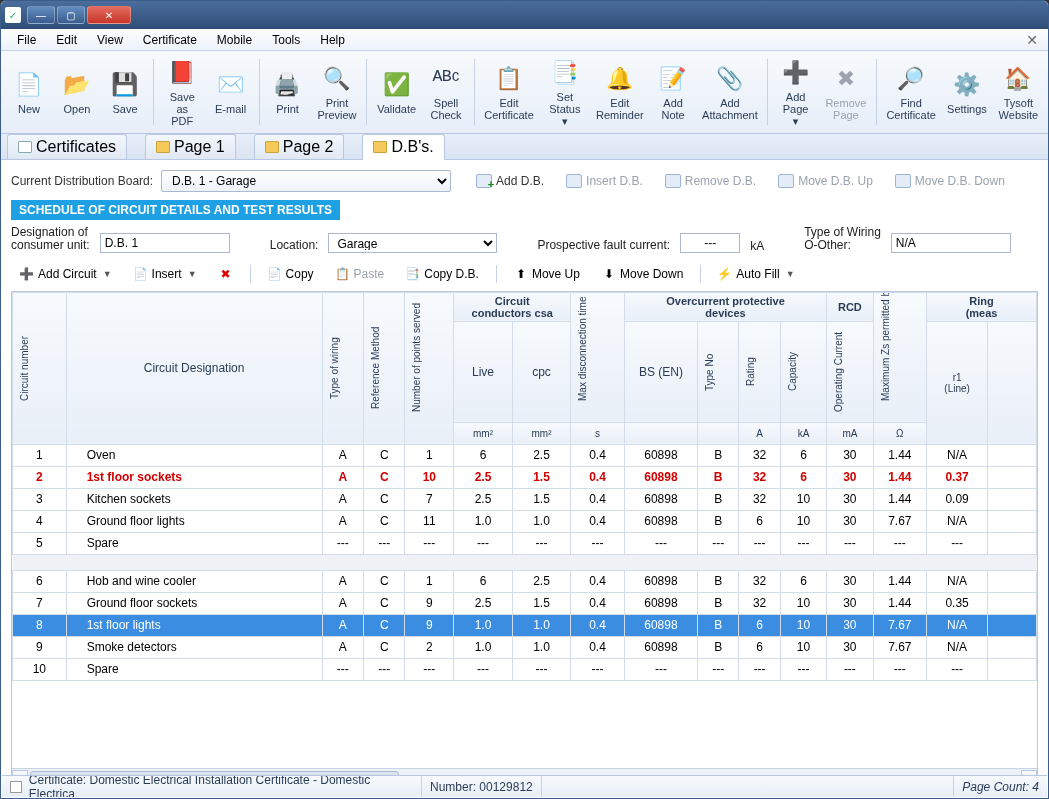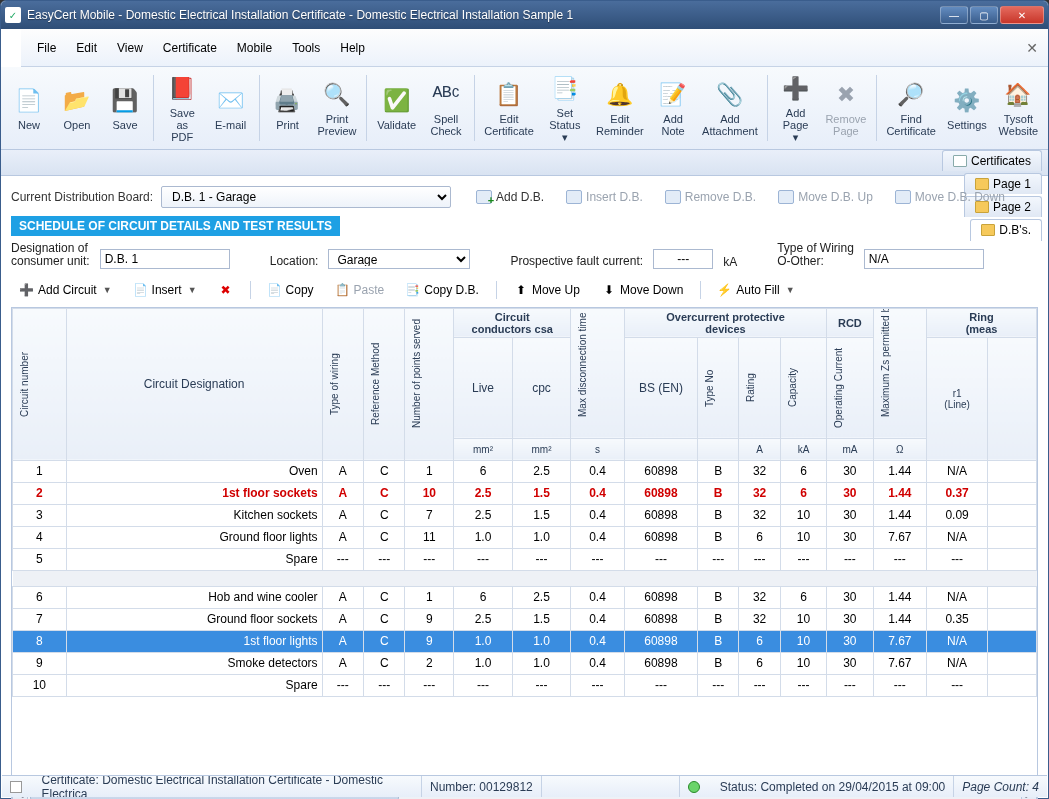--- a/index.html
+++ b/index.html
@@ -6,32 +6,32 @@
 body { background: #333; width: 1049px; height: 799px; overflow: hidden; }
 .window { width: 1049px; height: 799px; background: #fff; border: 1px solid #3a5d8c; border-radius: 6px 6px 0 0; position: relative; }
 
 .titlebar { height: 28px; background: linear-gradient(#4a6d9c,#2f4e77); border-radius: 5px 5px 0 0; display: flex; align-items: center; padding: 0 4px; color: #fff; font-size: 12px; }
 .titlebar .appicon { width: 16px; height: 16px; background: #fff; border-radius: 2px; margin-right: 6px; display:inline-flex;align-items:center;justify-content:center;font-size:10px;color:#2a6; }
 .titlebar .title { flex: 1; text-shadow: 0 1px 1px rgba(0,0,0,.4); }
 .winbtns { display: flex; gap: 2px; }
 .winbtn { width: 28px; height: 18px; border: 1px solid rgba(255,255,255,.3); border-radius: 3px; background: linear-gradient(#638cc0,#3a5d8c); display: flex; align-items: center; justify-content: center; font-size: 10px; color: #fff; cursor: pointer; }
 .winbtn.close { width: 44px; background: linear-gradient(#e46a5e,#c8362a); }
 
-.menubar { height: 38px; background: linear-gradient(#fdfdfd,#ecf2fb); border-bottom: 1px solid #c6d3e6; padding: 0 6px; display: flex; align-items: center; font-size: 12px; margin-left: 20px; }
+.menubar { height: 22px; background: linear-gradient(#fdfdfd,#ecf2fb); border-bottom: 1px solid #c6d3e6; padding: 0 6px; display: flex; align-items: center; font-size: 12px; }
 .menubar .mitem { padding: 2px 10px; cursor: pointer; border-radius: 2px; }
 .menubar .closex { margin-left: auto; color: #666; cursor: pointer; font-size: 14px; padding: 0 4px; }
 
 .ribbon { background: linear-gradient(#f7fafd,#e7eef9); border-bottom: 1px solid #b8c8e0; padding: 4px 6px; display: flex; gap: 4px; overflow: hidden; }
 .rbtn { display: flex; flex-direction: column; align-items: center; justify-content: center; padding: 2px 6px; font-size: 11px; color: #2a3c55; cursor: pointer; border-radius: 3px; min-width: 44px; }
 .rbtn .glyph { width: 32px; height: 32px; display: flex; align-items: center; justify-content: center; font-size: 22px; margin-bottom: 2px; }
 .rbtn .lab { text-align: center; line-height: 1.1; white-space: pre-line; }
 .rbtn.disabled { color: #9aa3af; }
 .rsep { width: 1px; background: #c6d3e6; margin: 4px 2px; }
 
-.tabsrow { height: 26px; background: linear-gradient(#e9eff9,#d9e3f2); border-bottom: 1px solid #b8c8e0; display: flex; align-items: flex-end; padding: 0 6px; gap: 2px; font-size: 12px; flex-direction: column; }
+.tabsrow { height: 26px; background: linear-gradient(#e9eff9,#d9e3f2); border-bottom: 1px solid #b8c8e0; display: flex; align-items: flex-end; padding: 0 6px; gap: 18px; font-size: 16px; }
 .tab { background: linear-gradient(#f3f7fd,#e0e8f4); border: 1px solid #b8c8e0; border-bottom: none; border-radius: 3px 3px 0 0; padding: 3px 10px; display: flex; align-items: center; gap: 4px; cursor: pointer; }
 .tab .tico { width: 14px; height: 12px; background: #f6c95b; border: 1px solid #c9a33a; border-radius: 1px; }
 .tab.cert .tico { background:#fff;border-color:#8aa; position:relative;}
 .tab.active { background: #fff; padding-bottom: 4px; margin-bottom: -1px; }
 
 .content { padding: 6px 10px 0 10px; height: calc(100% - 28px - 22px - 72px - 26px - 22px); overflow: hidden; display:flex; flex-direction:column; }
 .dbbar { display: flex; align-items: center; gap: 8px; font-size: 12px; color: #333; padding: 4px 0 8px 0; }
 .dbbar select, .dbbar .sel { font-size: 12px; border: 1px solid #abb9d0; background: linear-gradient(#fff,#eef3fa); padding: 2px 20px 2px 6px; width: 290px; height: 22px; border-radius: 2px; }
 .dbbar .dbbtn { display: inline-flex; align-items: center; gap: 4px; padding: 2px 8px; border: 1px solid transparent; border-radius: 3px; cursor: pointer; }
 .dbbar .dbbtn.disabled { color: #9aa3af; cursor: default; }
@@ -50,42 +50,41 @@
 .smico { width:14px;height:14px;display:inline-flex;align-items:center;justify-content:center;font-size:12px; }
 .caret { font-size: 9px; margin-left: 2px; color:#555;}
 
 .gridwrap { border: 1px solid #b8c8e0; flex:1; overflow:hidden; display:flex; flex-direction:column; position:relative; background:#fff;}
 .grid table { border-collapse: collapse; font-size: 12px; width: 100%; table-layout: fixed; }
 .grid th, .grid td { border: 1px solid #d3dce9; padding: 2px 4px; text-align: center; height: 22px; overflow:hidden; white-space:nowrap; }
 .grid thead th { background: linear-gradient(#f7fafd,#e9eff8); font-weight: normal; color: #2a3c55; }
 .grid thead .grp { font-size: 11px; font-weight: bold; }
 .grid .rot { writing-mode: vertical-rl; transform: rotate(180deg); font-size: 10px; padding: 4px 2px; line-height: 1.1; height: 96px; }
 .grid .sub { font-size: 10px; line-height:1.1; }
-.grid tbody td.desig { text-align: right; padding-left: 6px; }
+.grid tbody td.desig { text-align: left; padding-left: 20px; }
 .grid tbody tr.red td { color: #d00000; font-weight: bold; }
 .grid tbody tr.sel td { background: #3a8de0; color: #fff; }
 .grid tbody tr.blank td { background: #eef1f6; height: 16px; border-left:none;border-right:none;}
 .hscroll { height: 18px; background: #eef1f6; border-top: 1px solid #c6d3e6; position: relative; }
 .hscroll .thumb { position: absolute; top: 2px; left: 18px; height: 14px; width: 36%; background: linear-gradient(#dce5f2,#c5d3e8); border: 1px solid #a9bad4; border-radius: 3px; }
 .hscroll .arr { position:absolute; top:1px; width:16px;height:16px; background:linear-gradient(#f7fafd,#e0e8f4); border:1px solid #b8c8e0; display:flex;align-items:center;justify-content:center;font-size:9px;color:#556;}
 .hscroll .arr.l{left:0;} .hscroll .arr.r{right:0;}
 
 .statusbar { position: absolute; left: 1px; right: 1px; bottom: 1px; height: 22px; background: linear-gradient(#f7fafd,#e7eef9); border-top: 1px solid #b8c8e0; display: flex; align-items: center; font-size: 12px; color: #2a3c55; }
-.statusbar .cell { padding: 0 8px; border-right: 1px solid #c6d3e6; display:flex; align-items:center; gap:20px; height:100%; }
+.statusbar .cell { padding: 0 8px; border-right: 1px solid #c6d3e6; display:flex; align-items:center; gap:7px; height:100%; }
 .statusbar .sp { flex:1; }
 .sico { width:12px;height:12px;display:inline-block;border:1px solid #999;background:#fff;}
 .sico.green{background:#6ad46a;border-color:#2a8a2a;border-radius:6px;}
 </style>
 </head>
 <body>
 
 <div class="window">
   <div class="titlebar">
     <span class="appicon">✓</span>
-    <span class="title">EasyCert Mobile - Domestic Electrical Installation Certificate - Domestic Electrical Installation Sample 1</span>
     <div class="winbtns">
       <div class="winbtn">—</div>
       <div class="winbtn">▢</div>
       <div class="winbtn close">✕</div>
     </div>
   </div>
 
   <div class="menubar" id="menubar">
       <span class="mitem">File</span>
       <span class="mitem">Edit</span>
@@ -244,21 +243,21 @@
     </div>
 
     <div><span class="secthead">SCHEDULE OF CIRCUIT DETAILS AND TEST RESULTS</span></div>
 
     <div class="formrow">
       <span class="lab">Designation of
 consumer unit:</span>
       <input style="width: 130px;" value="D.B. 1">
       <span style="width:20px"></span>
       <span class="lab">Location:</span>
-      <select style="width:142px"><option>Garage</option></select>
+      <select style="width:169px"><option>Garage</option></select>
       <span style="width:20px"></span>
       <span class="lab">Prospective fault current:</span>
       <input style="width: 60px; text-align: center;" value="---">
       <span>kA</span>
       <span style="width:20px"></span>
       <span class="lab">Type of Wiring
 O-Other:</span>
       <input style="width: 120px;" value="N/A">
     </div>
 
@@ -585,21 +584,17 @@
 
   <div class="statusbar">
     <div class="cell" style="max-width:420px;overflow:hidden;">
         <span class="sico"></span>
         <span>Certificate: Domestic Electrical Installation Certificate - Domestic Electrica</span>
       </div>
     <div class="cell">
         <span>Number: 00129812</span>
       </div>
     <div class="cell sp"></div>
-    <div class="cell">
-        <span class="sico green"></span>
-        <span>Status: Completed on 29/04/2015 at 09:00</span>
-      </div>
     <div class="cell" style="border-right:none;font-style:italic;">
         <span>Page Count: 4</span>
       </div>
   </div>
 </div>
 
 </body></html>

